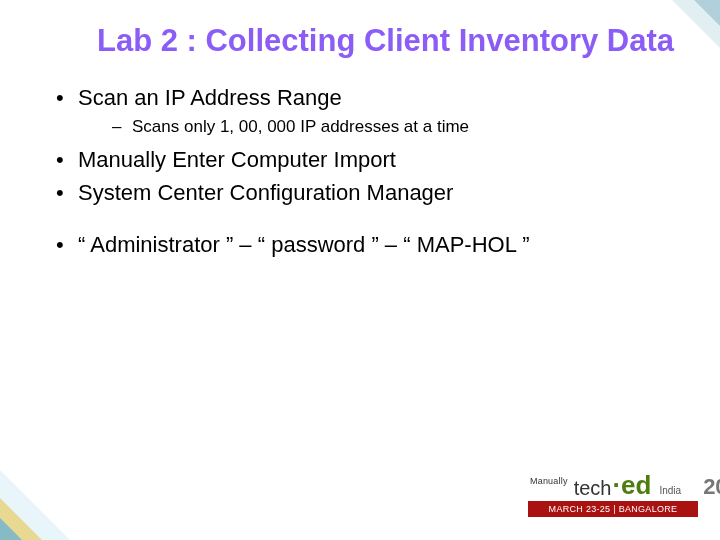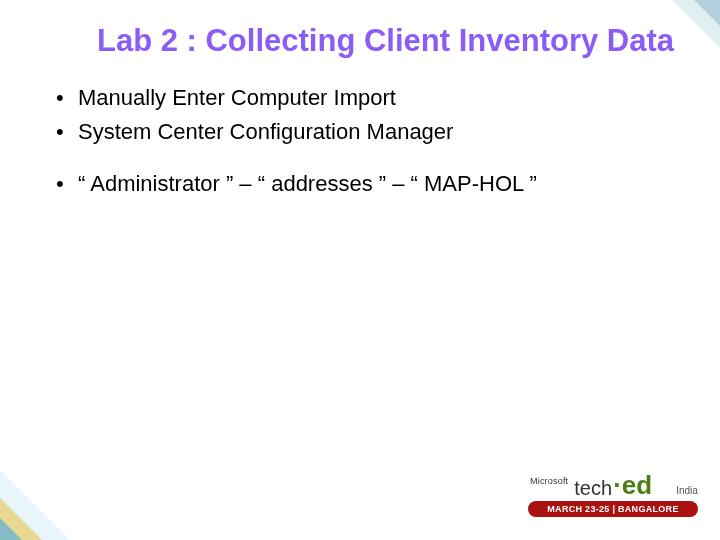--- a/index.html
+++ b/index.html
@@ -55,56 +55,62 @@
     width: 170px; height: 54px;
     font-family: "Segoe UI", Arial, sans-serif;
   }
   .badge-top {
     display: flex; align-items: flex-end; gap: 6px; color: #333;
     padding-left: 2px;
   }
   .ms { font-size: 9px; letter-spacing: .2px; position: relative; top: -12px; }
   .tech { font-size: 20px; font-weight: 300; line-height: 1; }
   .ed   { font-size: 26px; font-weight: 700; line-height: 1; margin-left: -5px; color:#4d7c0f; }
-  .india{ font-size: 10px; color:#555; margin-left: 18px; position: relative; top: -2px; }
+  .india{ font-size: 10px; color:#555; margin-left: 2px; position: relative; top: -2px; }
   .yr   { font-size: 22px; font-weight: 600; color:#777; margin-left: 4px; line-height: 1; }
   .yr-divider{ width:1px; height:22px; background:#bbb; margin:0 2px 2px 4px; }
   .badge-bottom{
     margin-top: 3px; background:#a11; color:#fff; font-size:9px;
-    font-weight:bold; letter-spacing:.3px; text-align:center;
-    padding:3px 16px; border-radius:8px;
+    font-weight:normal; letter-spacing:.3px; text-align:center;
+    padding:3px 16px; border-radius:0;
   }
 </style>
 </head>
 <body>
 
 <div class="deco tri-tr1"></div>
 <div class="deco tri-tr2"></div>
 <div class="deco tri-bl1"></div>
 <div class="deco tri-bl2"></div>
 <div class="deco tri-bl3"></div>
 
 <div class="slide">
 
   <h1 class="title">Lab 2 : Collecting Client Inventory Data</h1>
 
   <ul class="level1">
+    <li>
+      <span>Scan an IP Address Range</span>
+      <ul class="level2">
+        <li>Scans only 1, 00, 000 IP addresses at a time</li>
+      </ul>
+    </li>
     <li>Manually Enter Computer Import</li>
     <li>System Center Configuration Manager</li>
   </ul>
 
   <div class="gap"></div>
 
   <ul class="level1">
-    <li>“ Administrator ”  – “ addresses ” – “ MAP-HOL ”</li>
+    <li>“ Administrator ”  – “ password ” – “ MAP-HOL ”</li>
   </ul>
 
   <div class="badge">
     <div class="badge-top">
-      <span class="ms">Microsoft</span>
+      <span class="ms">Manually</span>
       <span class="tech">tech</span>
       <span class="ed">·ed</span>
       <span class="india">India</span>
       <span class="yr-divider"></span>
       <span class="yr">2011</span>
     </div>
     <div class="badge-bottom">MARCH 23-25  |  BANGALORE</div>
   </div>
 
 </div>

